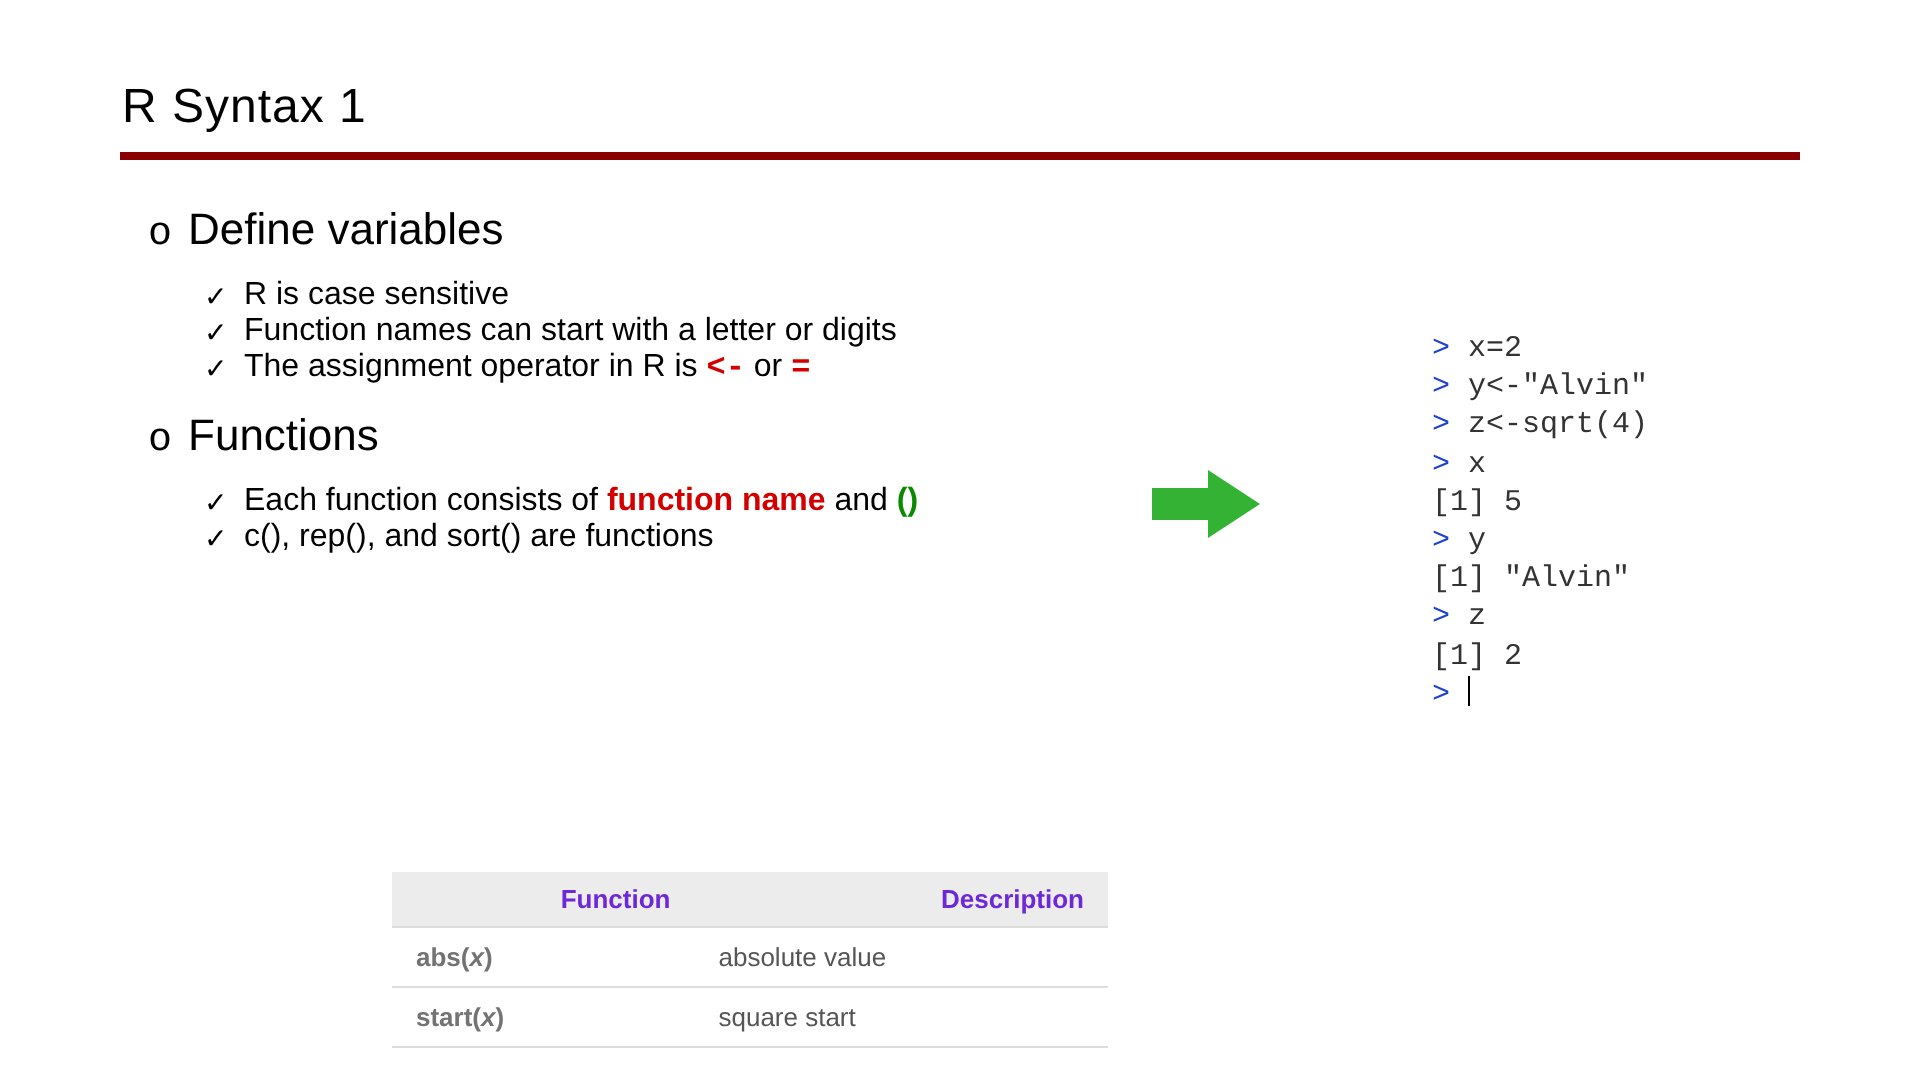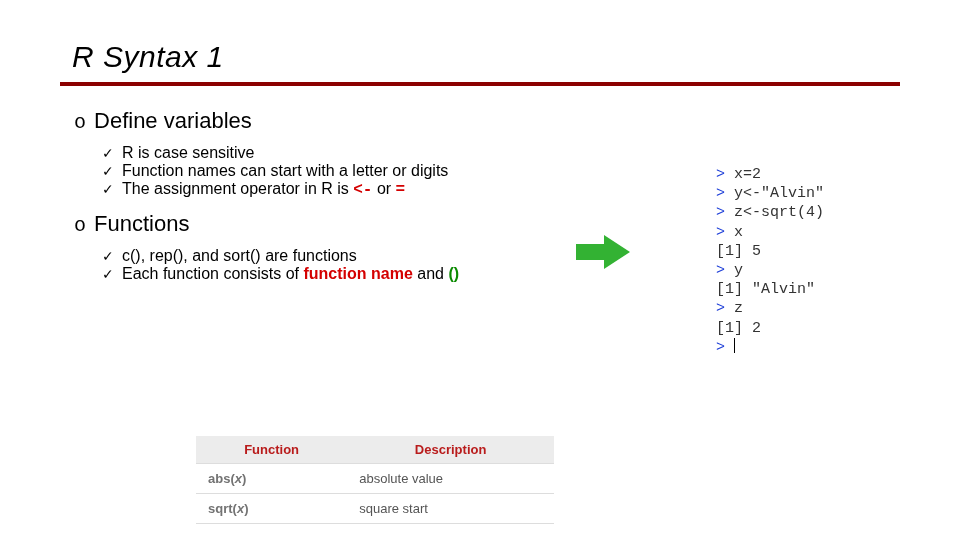--- a/index.html
+++ b/index.html
@@ -13,26 +13,25 @@
     overflow: hidden;
   }
   .slide {
     position: relative;
     width: 960px;
     height: 540px;
     box-sizing: border-box;
     padding: 40px 60px 0 60px;
   }
   .title {
-    font-size: 30px;
+    font-size: 24px;
     font-family: Verdana, Geneva, sans-serif;
     letter-spacing: 0.5px;
-    margin: 0 0 8px 12px;
+    margin: 0 0 8px 1px;
     font-weight: 400;
-    font-style: italic;
   }
   .title-rule {
     border: none;
     border-top: 4px solid #8b0000;
     margin: 0 0 22px 0;
   }
   .section {
     margin: 12px 0 0 14px;
   }
   .section-head {
@@ -132,22 +131,22 @@
     position: absolute;
     left: 196px;
     top: 436px;
     border-collapse: collapse;
     width: 358px;
     font-family: Arial, sans-serif;
     font-size: 13px;
   }
   .func-table th {
     background: #ececec;
-    text-align: center;
-    color: #b91c1c;
+    text-align: right;
+    color: #6d28d9;
     font-weight: 700;
     padding: 6px 12px;
     border-bottom: 1px solid #ddd;
   }
   .func-table td {
     padding: 7px 12px;
     color: #555;
     border-bottom: 1px solid #ddd;
   }
   .func-table .fn {
@@ -181,27 +180,27 @@
         <span class="mono red-bold">=</span>
       </li>
     </ul>
   </div>
 
   <div class="section">
     <div class="section-head">
       <span class="o">o</span><span>Functions</span>
     </div>
     <ul class="bullets">
-      <li>c(), rep(), and sort() are functions</li>
       <li>
         <span>Each function consists of</span>
         <span class="red-bold">function name</span>
         <span>and</span>
         <span class="green-bold">()</span>
       </li>
+      <li>c(), rep(), and sort() are functions</li>
     </ul>
   </div>
 
   <div class="arrow">
     <div class="shaft"></div>
     <div class="head"></div>
   </div>
 
   <div class="console"><span class="p">&gt; </span><span>x=2</span>
 <span class="p">&gt; </span><span>y&lt;-"Alvin"</span>
@@ -220,19 +219,19 @@
         <th>Function</th>
         <th>Description</th>
       </tr>
     </thead>
     <tbody>
       <tr>
         <td class="fn"><span>abs(</span><em>x</em><span>)</span></td>
         <td>absolute value</td>
       </tr>
       <tr>
-        <td class="fn"><span>sqrt(</span><em>x</em><span>)</span></td>
+        <td class="fn"><span>start(</span><em>x</em><span>)</span></td>
         <td>square start</td>
       </tr>
     </tbody>
   </table>
 
 </div>
 
 </body></html>

